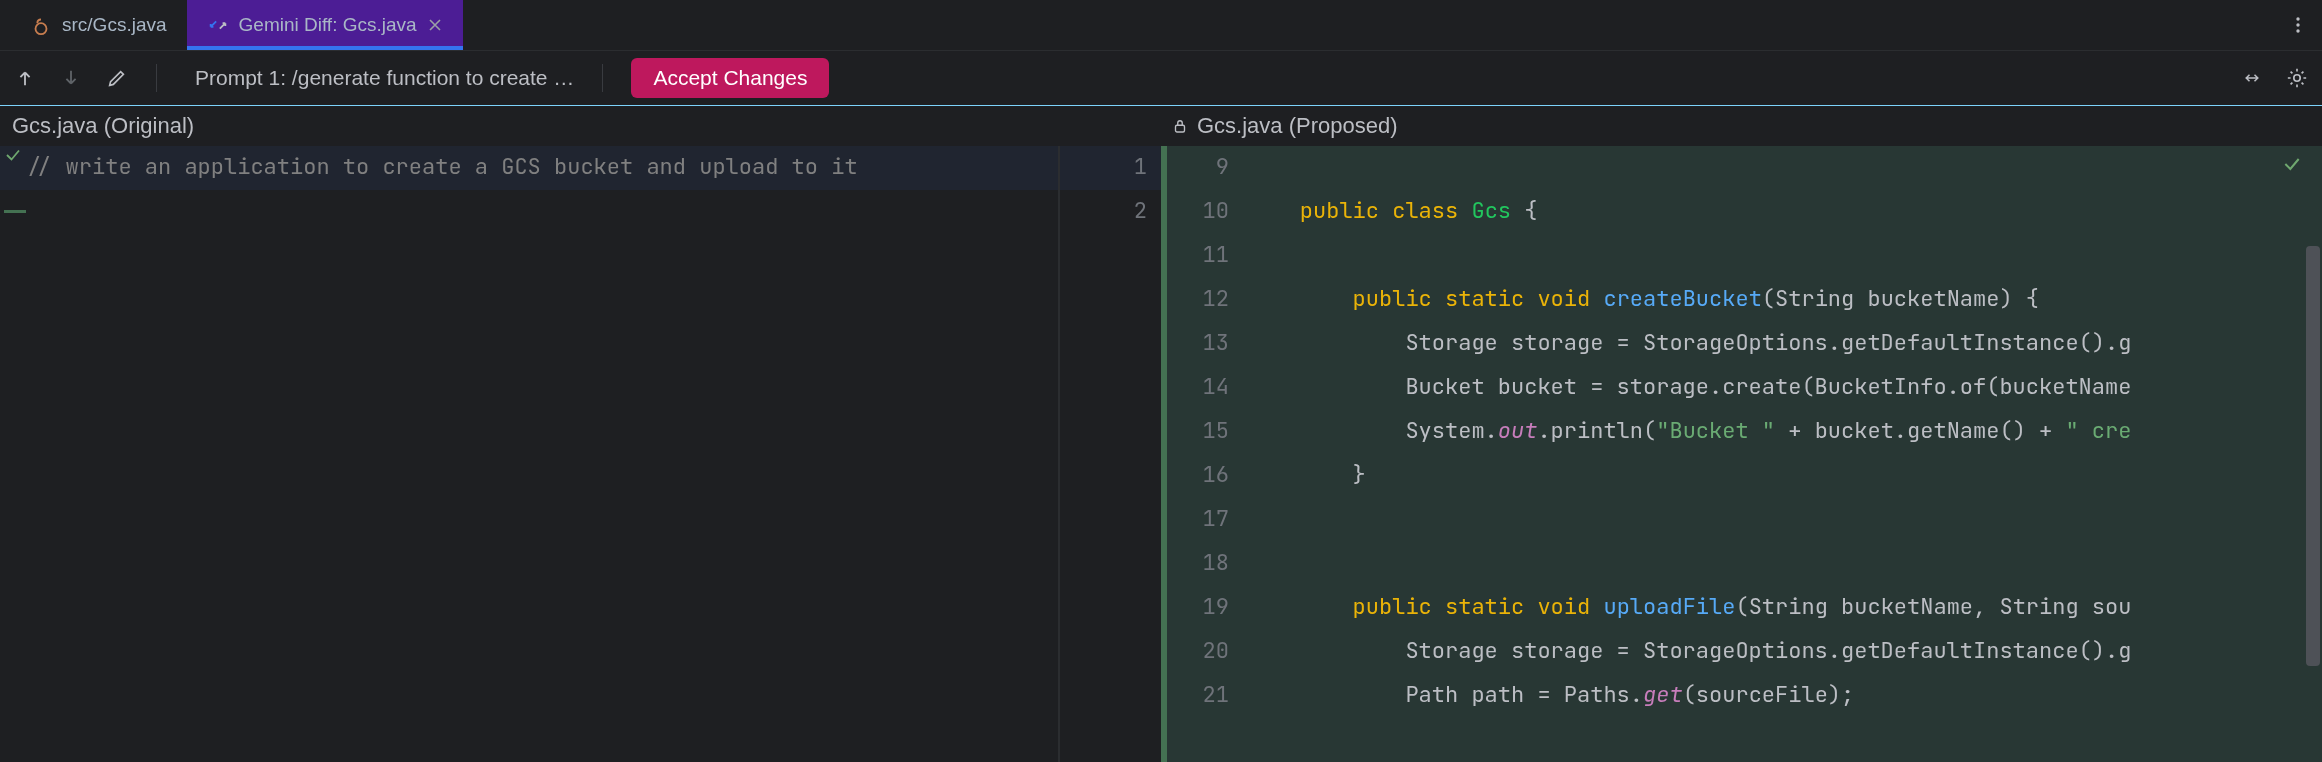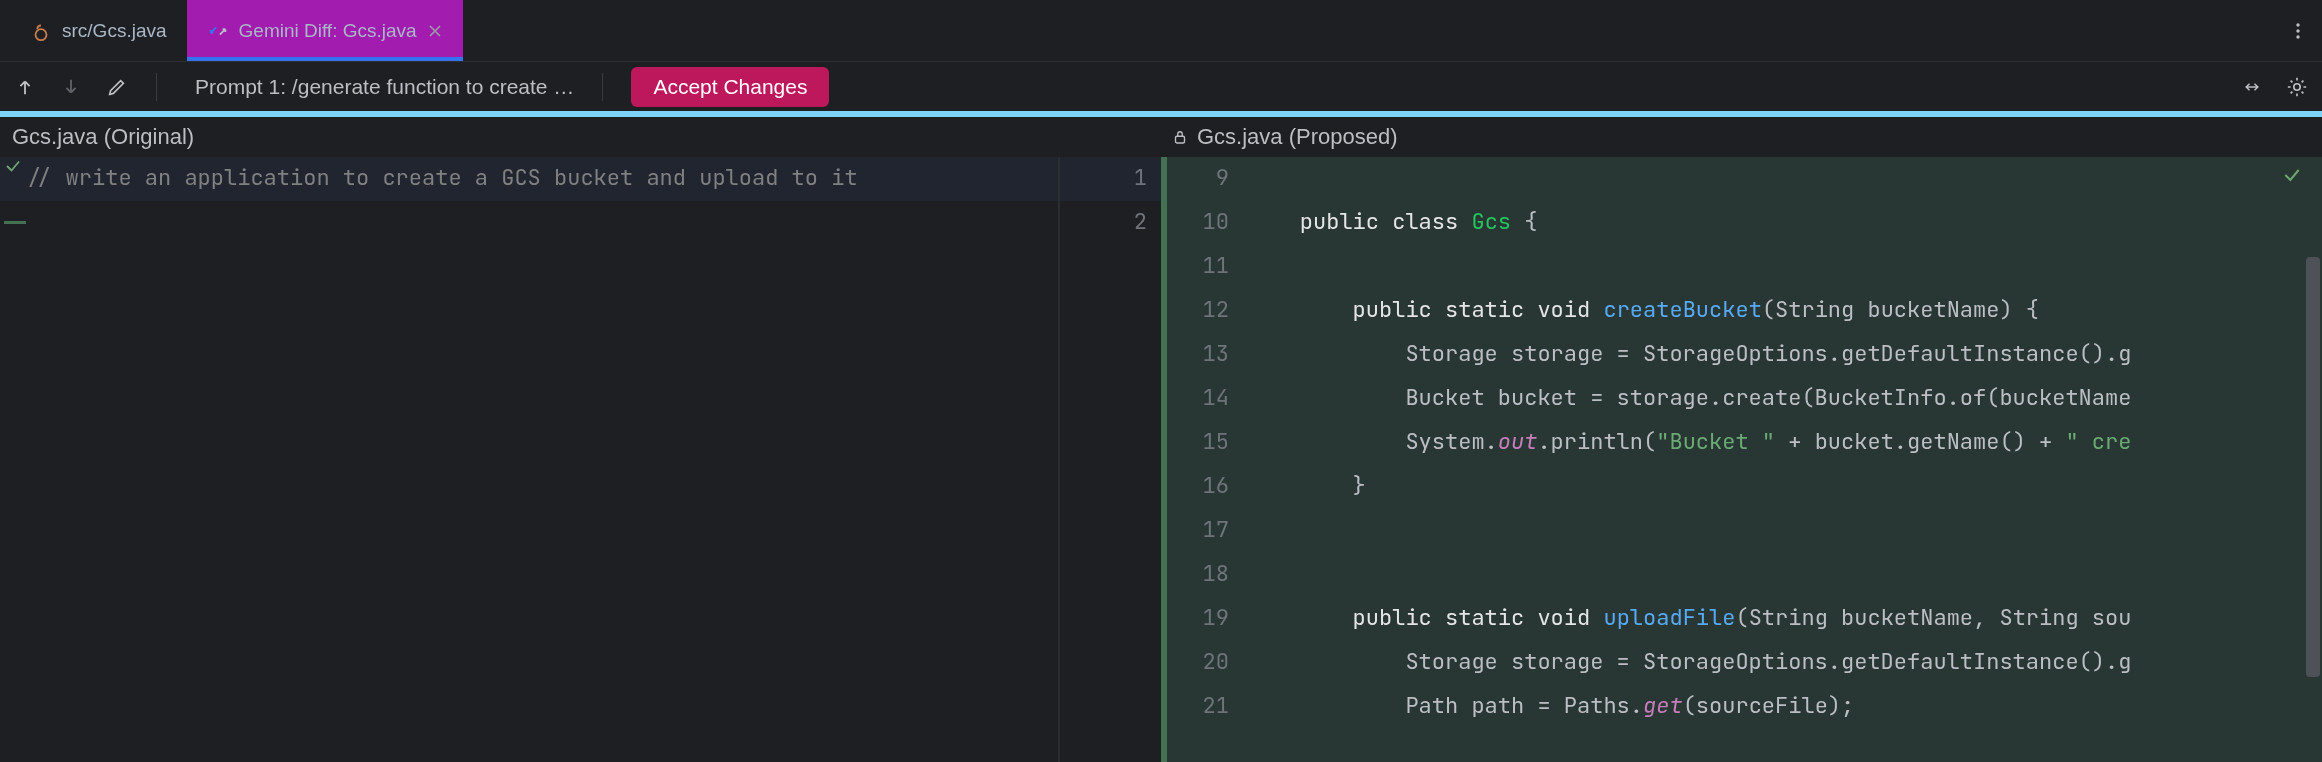--- a/index.html
+++ b/index.html
@@ -8,56 +8,56 @@
     color: #bcbec4;
     font-family: -apple-system, BlinkMacSystemFont, "Segoe UI", sans-serif;
     font-size: 19px;
     width: 2322px;
     height: 762px;
     overflow: hidden;
   }
   .tabbar {
     display: flex;
     align-items: center;
-    height: 62px;
+    height: 51px;
     background: #1e1f22;
     border-bottom: 1px solid #2b2d30;
     padding-left: 10px;
   }
   .tab {
     display: flex;
     align-items: center;
     gap: 10px;
     padding: 0 20px;
     height: 100%;
     color: #a9b7c6;
     position: relative;
     cursor: pointer;
   }
   .tab.active {
-    background: #a21caf;
+    background: #4c1d95;
   }
   .tab.active::after {
     content: "";
     position: absolute;
     left: 0; right: 0; bottom: 0;
     height: 4px;
     background: #3574f0;
   }
   .tab-icon { display:flex; align-items:center; }
   .tab-close { color:#9aa0a6; display:flex; }
   .tabbar-spacer { flex:1; }
   .tabbar-more { padding: 0 14px; color:#bcbec4; display:flex; }
   .toolbar {
     display:flex;
     align-items:center;
     height: 55px;
     padding: 0 14px;
     gap: 24px;
-    border-bottom: 6px solid #7dd3fc;
+    border-bottom: 1px solid #7dd3fc;
   }
   .tool-icon { color:#bcbec4; display:flex; cursor:pointer; }
   .tool-icon.dim { color:#5f6368; }
   .prompt-text { color:#bcbec4; font-size:21px; padding-left:10px; }
   .tool-divider { width:1px; height:28px; background:#393b40; margin:0 4px; }
   .accept-btn {
     background:#be185d;
     color:#fff;
     border:none;
     border-radius:6px;
@@ -100,21 +100,21 @@
   .row { display:flex; align-items:flex-start; height:44px; font-family: "JetBrains Mono","SF Mono",Consolas,monospace; font-size:22px; }
   .gutter-status { width:26px; display:flex; justify-content:center; align-items:center; }
   .code { flex:1; white-space:pre; padding-top:6px; color:#808080;}
   .lineno { width:60px; text-align:right; color:#6f737a; padding-right:14px; padding-top:6px;}
   .left-row1 { background:#202530; }
   .left-line2marker {
     width:22px; height:3px; background:#447152; margin-left:3px; margin-top:20px;
   }
   .right-lineno { width:80px; text-align:right; color:#6f737a; padding-right:18px; padding-top:6px; background:#283734;}
   .rcode { flex:1; white-space:pre; padding-top:6px; }
-  .kw { color:#e5e5e5; }
+  .kw { color:#eab308; }
   .cls { color:#22c55e; }
   .fn { color:#57aaf7; }
   .typ { color:#bcbec4; }
   .stat { color:#c77dbb; font-style:italic; }
   .str { color:#6aab73; }
   .punc { color:#bcbec4; }
   .plain { color:#bcbec4; }
   .right-check { position:absolute; top:8px; right:20px; color:#6FA86F; }
   .left-scroll-sep {
     position:absolute; top:0; bottom:0; left:1058px; width:2px; background:#2b2d30;

